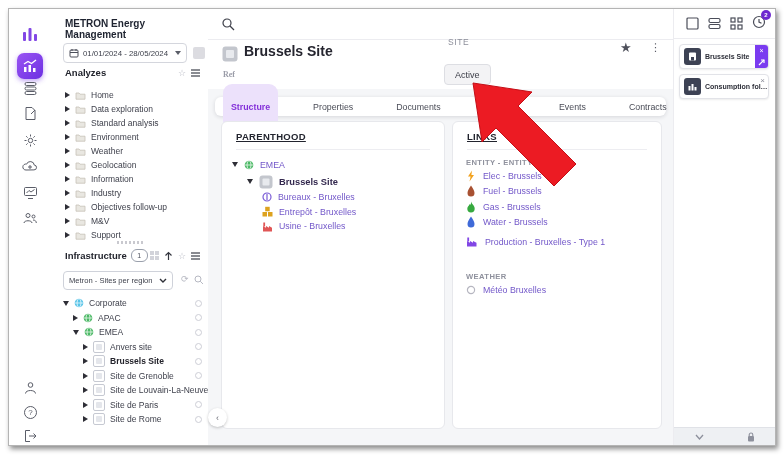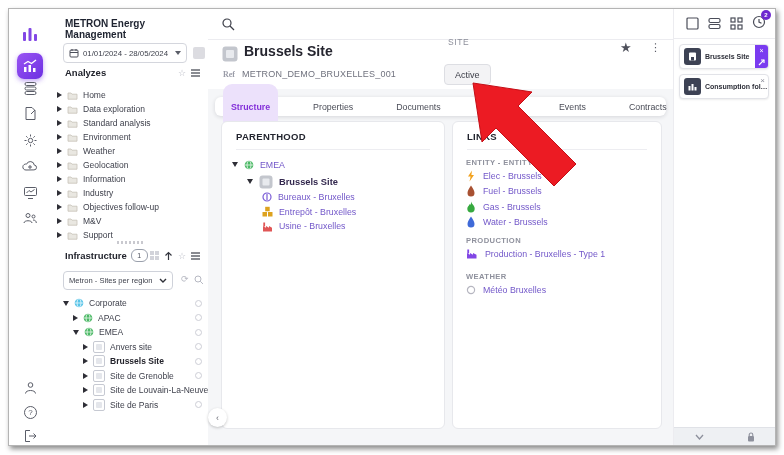--- a/index.html
+++ b/index.html
@@ -16,21 +16,21 @@
   
   #sidebar{position:absolute;left:42px;top:0;width:157px;height:100%;background:#fff;border-right:1px solid #ececf0;}
   .sb-title{position:absolute;left:14px;top:9px;font-size:10px;font-weight:bold;color:#1e2330;}
   .datebox{position:absolute;left:12px;top:34px;width:124px;height:20px;border:1px solid #d4d6dd;border-radius:4px;display:flex;align-items:center;padding:0 5px;box-sizing:border-box;gap:4px;}
   .datebox .txt{font-size:7.8px;color:#3c3f4a;flex:1;}
   .caret-down{width:0;height:0;border-left:3.5px solid transparent;border-right:3.5px solid transparent;border-top:4.5px solid #5a5d68;}
   .mini-sq{position:absolute;left:142px;top:38px;width:12px;height:12px;background:#dcdce1;border-radius:2px;}
   .sec-head{position:absolute;left:14px;right:8px;display:flex;align-items:center;}
   .sec-head .t{font-size:9.5px;font-weight:bold;color:#23252e;}
   .sec-icons{margin-left:auto;display:flex;align-items:center;gap:5px;color:#6a6d78;font-size:9px;}
-  .tree{position:absolute;left:6px;right:6px;}
+  .tree{position:absolute;left:14px;right:6px;}
   .trow{display:flex;align-items:center;gap:5px;}
   .tri-r{width:0;height:0;border-top:3.5px solid transparent;border-bottom:3.5px solid transparent;border-left:5px solid #2e2e36;flex:0 0 auto;}
   .tri-d{width:0;height:0;border-left:3.5px solid transparent;border-right:3.5px solid transparent;border-top:5px solid #2e2e36;flex:0 0 auto;}
   .lbl{font-size:8.5px;color:#3f414c;}
   .lbl.b{font-weight:bold;color:#24242c;}
   .opt-dot{margin-left:auto;width:5px;height:5px;border:1px solid #cdced6;border-radius:50%;flex:0 0 auto;}
   .chk{width:10px;height:10px;border:1px solid #c6c9d2;border-radius:2px;background:#fff;position:relative;flex:0 0 auto;}
   .chk:after{content:"";position:absolute;left:2px;top:2px;right:2px;bottom:2px;background:#e4e6eb;border-radius:1px;}
   .dots-handle{position:absolute;left:50%;transform:translateX(-50%);top:232px;width:26px;height:3px;background:repeating-linear-gradient(90deg,#c9c9cf 0 2px,transparent 2px 4px);}
   .selbox{position:absolute;left:12px;top:262px;width:110px;height:19px;border:1px solid #cfd2da;border-radius:4px;display:flex;align-items:center;padding:0 5px;box-sizing:border-box;}
@@ -48,21 +48,21 @@
   .status-badge{position:absolute;left:236px;top:55px;height:19px;padding:0 10px;background:#f3f3f5;border:1px solid #dddee3;border-radius:4px;display:flex;align-items:center;font-size:9px;color:#3b3d47;}
   .hdr-star{position:absolute;left:412px;top:31px;font-size:13px;color:#4e505b;}
   .hdr-kebab{position:absolute;left:442px;top:32px;font-size:11px;color:#5a5c66;}
   .tabcard{position:absolute;left:7px;top:88px;width:451px;height:19px;background:#fff;border-radius:6px;box-shadow:0 1px 4px rgba(30,30,40,.14);display:flex;align-items:center;padding:0 8px;box-sizing:border-box;}
   .tab{font-size:8.8px;color:#4a4c57;margin-right:27px;padding:18px 8px;border-radius:9px;}
   .tab.active{background:#ece1fb;color:#8330d9;font-weight:bold;}
   .tab-refresh{margin-left:auto;font-size:12px;color:#4c4e59;}
   .panel{position:absolute;top:112px;background:#fff;border:1px solid #e7e8ec;border-radius:6px;box-sizing:border-box;}
   #panel-parenthood{left:13px;width:224px;height:308px;}
   #panel-links{left:244px;width:210px;height:308px;}
-  .panel-head{margin:9px 14px 0 14px;padding-bottom:7px;border-bottom:1px solid #ededf1;font-size:9.5px;font-weight:bold;color:#22242e;letter-spacing:.3px;}
+  .panel-head{margin:9px 14px 0 14px;padding-bottom:7px;border-bottom:1px solid #ededf1;font-size:9.5px;font-weight:bold;color:#22242e;letter-spacing:.3px;text-decoration:underline;}
   .p-tree{position:absolute;left:10px;top:34px;right:8px;}
   .p-row{display:flex;align-items:center;gap:6px;height:17px;}
   .p-row.child{height:14.5px;padding-left:30px;}
   .purple{color:#7257c9;}
   .plbl{font-size:8.8px;}
   .plbl.site{font-weight:bold;color:#33284e;font-size:9.3px;}
   .lnk-sec-label{font-size:7.6px;font-weight:bold;color:#8f919d;letter-spacing:.4px;height:12px;display:flex;align-items:center;}
   .lnk-row{display:flex;align-items:center;gap:7px;height:15.5px;}
   .lnk-txt{font-size:8.8px;color:#7257c9;}
   .lnk-wrap{position:absolute;left:13px;right:8px;}
@@ -379,20 +379,26 @@
           <span class="chk"></span>
         <span class="lbl nowrap">Site de Louvain-La-Neuve</span>
           <span class="opt-dot"></span>
       </div>
       <div class="trow" style="height:14.5px;padding-left:20px">
         <span class="tri-r"></span>
           <span class="chk"></span>
         <span class="lbl">Site de Paris</span>
           <span class="opt-dot"></span>
       </div>
+      <div class="trow" style="height:14.5px;padding-left:20px">
+        <span class="tri-r"></span>
+          <span class="chk"></span>
+        <span class="lbl">Site de Rome</span>
+          <span class="opt-dot"></span>
+      </div>
     </div>
   </div>
 
   <div id="main">
     <div id="main-gray"></div>
 
     <div class="searchbar">
       <svg class="abs" style="left:14px;top:9px" width="13" height="13">
           <circle cx="5" cy="5" r="4" fill="none" stroke="#3c3e48" stroke-width="1.2"></circle>
           <line x1="8" y1="8" x2="12" y2="12" stroke="#3c3e48" stroke-width="1.2"></line>
@@ -401,21 +407,20 @@
 
     <svg class="abs" style="left:14px;top:37px" width="16" height="16">
         <rect x="0.5" y="0.5" width="15" height="15" rx="3" fill="#c3c6cd"></rect>
         <rect x="4" y="4" width="8" height="8" rx="1" fill="#e8eaee"></rect>
       </svg>
     <div class="site-title">Brussels Site</div>
     <div class="site-kind">SITE</div>
     <div class="hdr-star">★</div>
     <div class="hdr-kebab">⋮</div>
     <div class="ref-label">Ref</div>
-    <div class="ref-value">METRON_DEMO_BRUXELLES_001</div>
     <div class="status-badge">Active</div>
 
     <div class="tabcard">
       <span class="tab active">Structure</span>
       <span class="tab">Properties</span>
       <span class="tab">Documents</span>
       <span class="tab">Invoices</span>
       <span class="tab">Events</span>
       <span class="tab">Contracts</span>
       <span class="tab-refresh">↺</span>
@@ -491,21 +496,20 @@
           <span class="lnk-txt">Gas - Brussels</span>
         </div>
         <div class="lnk-row">
           <svg width="10" height="12">
               <path d="M5,0.5C2.8,4,1.5,6,1.5,8a3.5,3.5 0 0,0 7,0C8.5,6,7.2,4,5,0.5z" fill="#3f6ad8"></path>
             </svg>
           <span class="lnk-txt">Water - Brussels</span>
         </div>
       </div>
       <div class="lnk-wrap" style="top:112px">
-        <div class="lnk-sec-label">PRODUCTION</div>
         <div class="lnk-row">
           <svg width="12" height="11">
               <path d="M1,10.5V5l3,1.8V5l3,1.8V5l3.5,1.8v3.7z" fill="#8247e5"></path>
               <rect x="1.3" y="1.5" width="1.8" height="4" fill="#8247e5"></rect>
             </svg>
           <span class="lnk-txt nowrap">Production - Bruxelles - Type 1</span>
         </div>
       </div>
       <div class="lnk-wrap" style="top:148px">
         <div class="lnk-sec-label">WEATHER</div>

